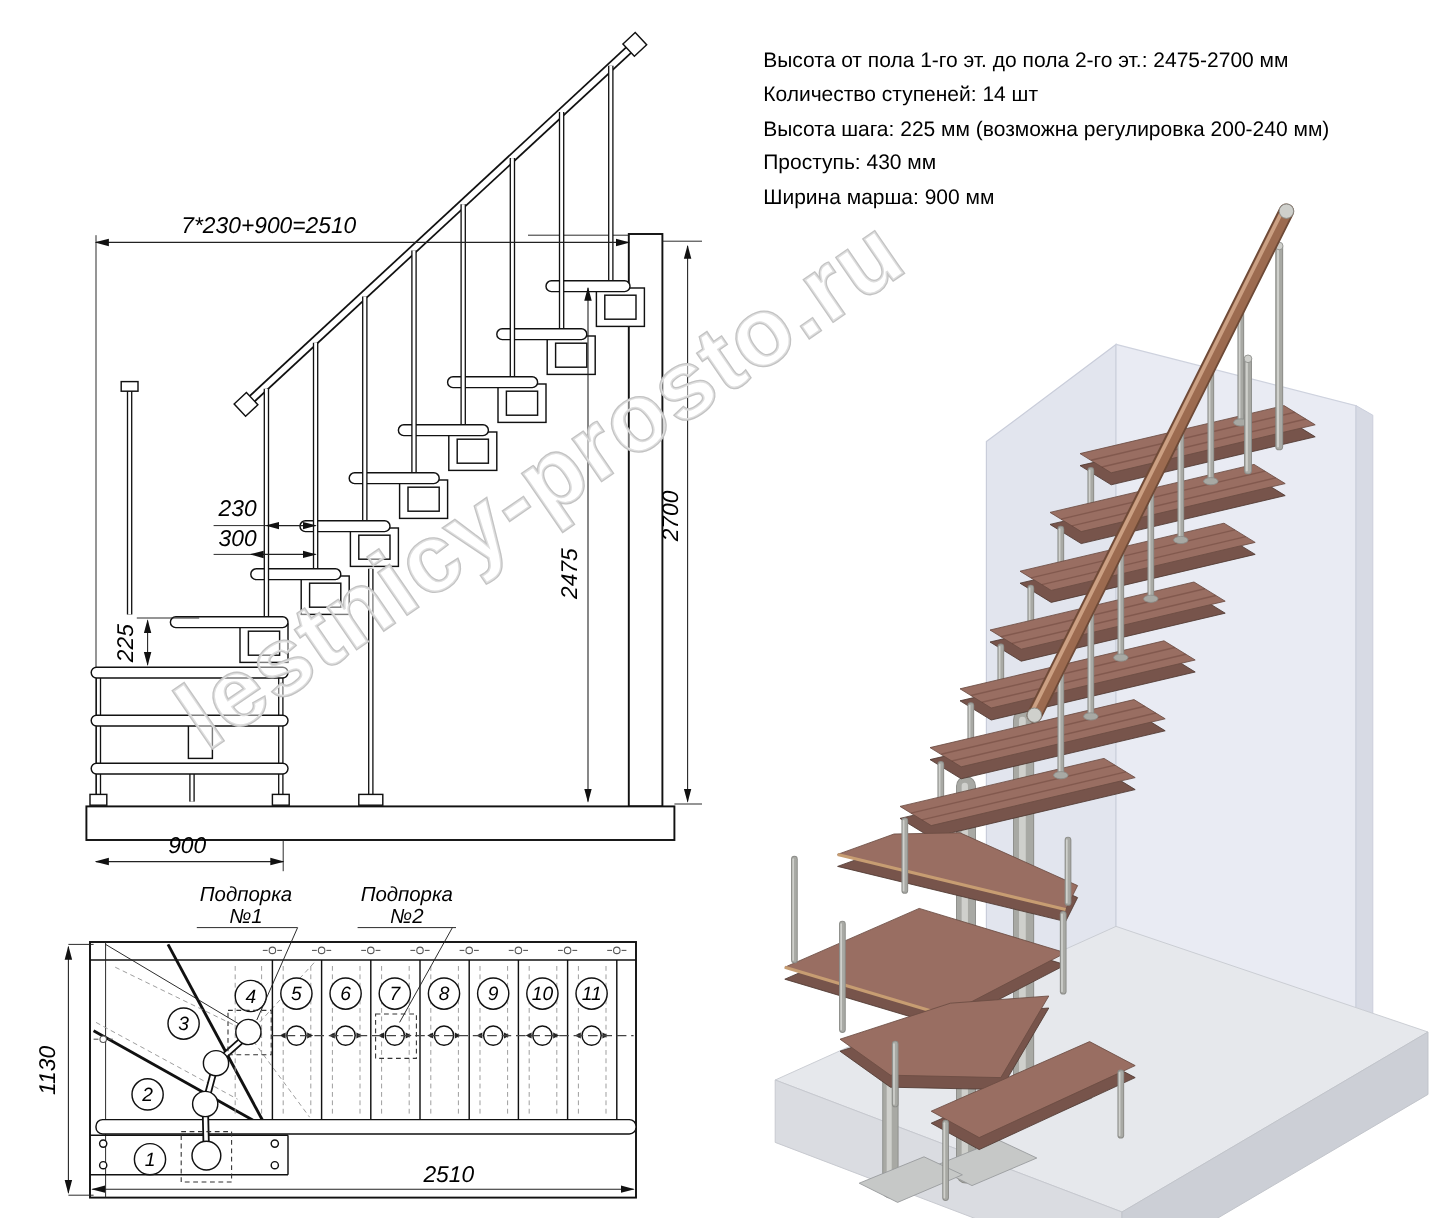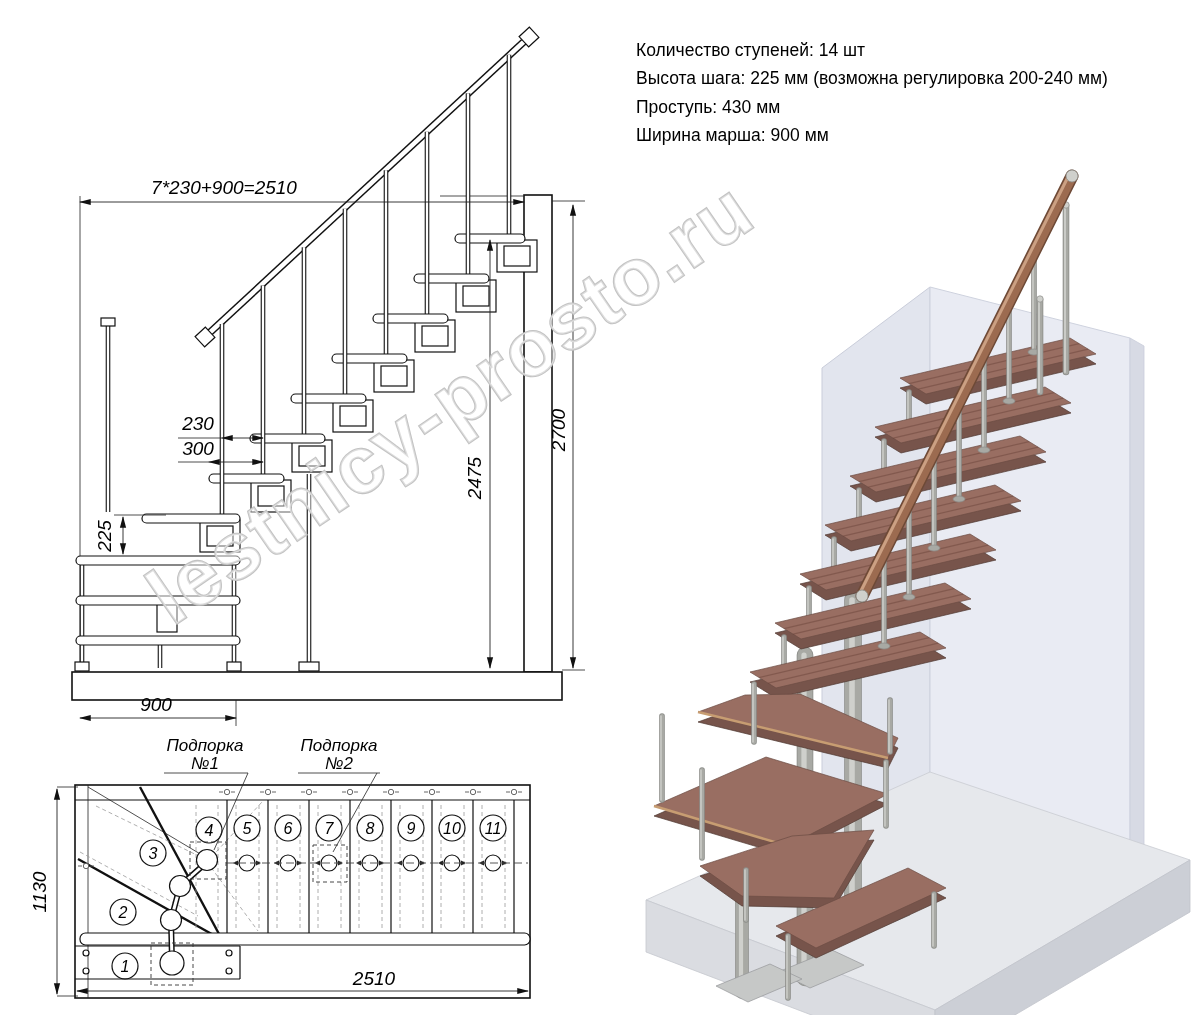--- a/index.html
+++ b/index.html
@@ -29,20 +29,21 @@
   .snum{font:italic 16px "Liberation Sans",sans-serif;fill:#000}
   .wm{font:700 80px "Liberation Sans",sans-serif;letter-spacing:2px;
       fill:rgba(255,255,255,.45);stroke:#c3c3c3;stroke-width:2.2;paint-order:stroke fill}
 </style>
 </head>
 <body>
 
 <div id="stage">
 
   <div class="specs">
+    <div>Высота от пола 1-го эт. до пола 2-го эт.: 2475-2700 мм</div>
     <div>Количество ступеней: 14 шт</div>
     <div>Высота шага: 225 мм (возможна регулировка 200-240 мм)</div>
     <div>Проступь: 430 мм</div>
     <div>Ширина марша: 900 мм</div>
   </div>
 
   <svg id="scene" width="1191" height="1015" viewBox="0 0 1191 1015">
     <defs>
       <marker id="arr" viewBox="0 0 12 8" refX="11" refY="4" markerWidth="13" markerHeight="9" orient="auto-start-reverse">
           <path d="M0,0.8 L12,4 L0,7.2 Z" fill="#111"></path>

